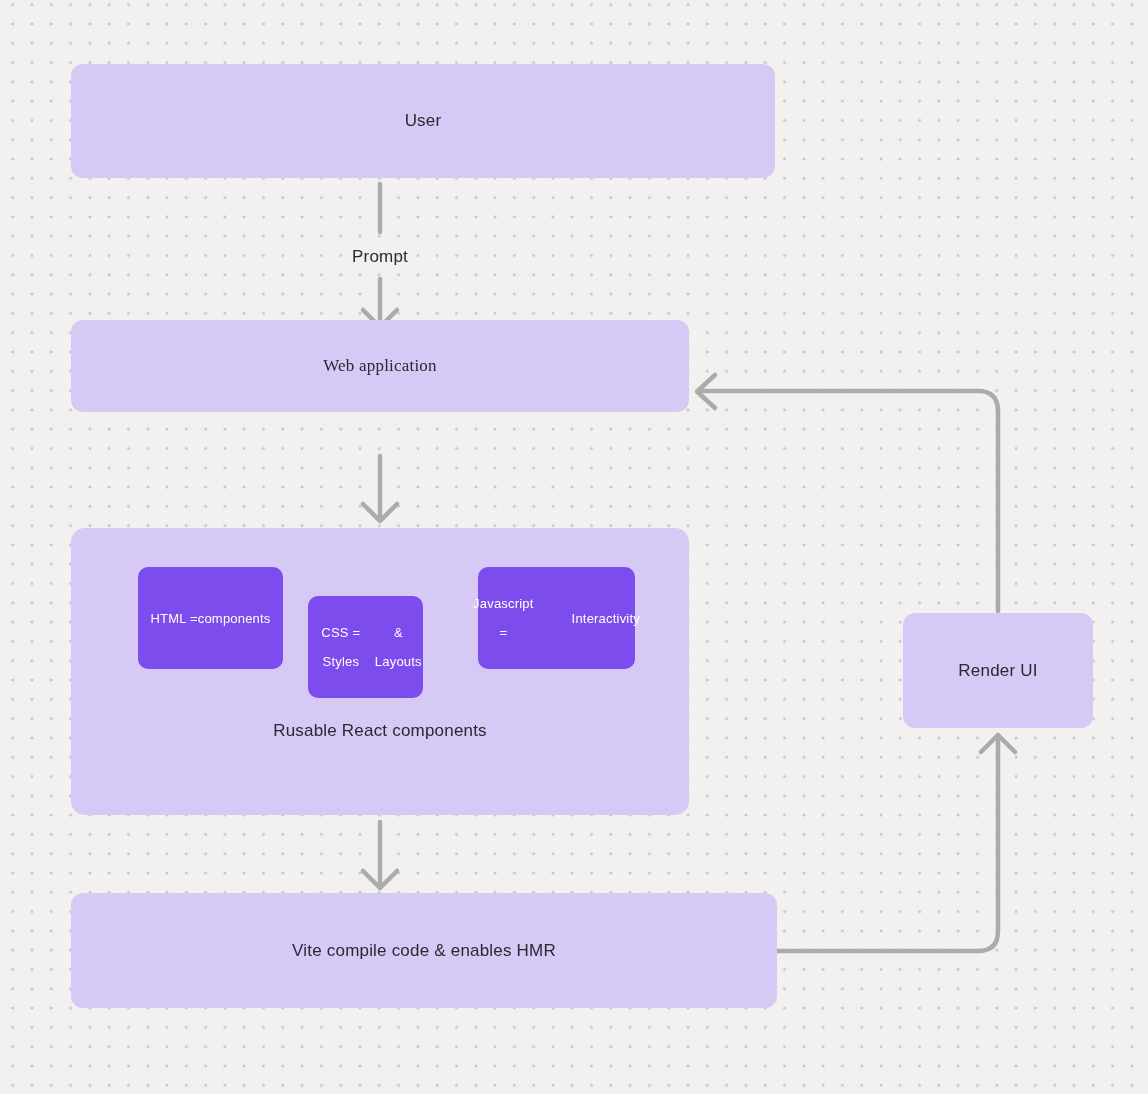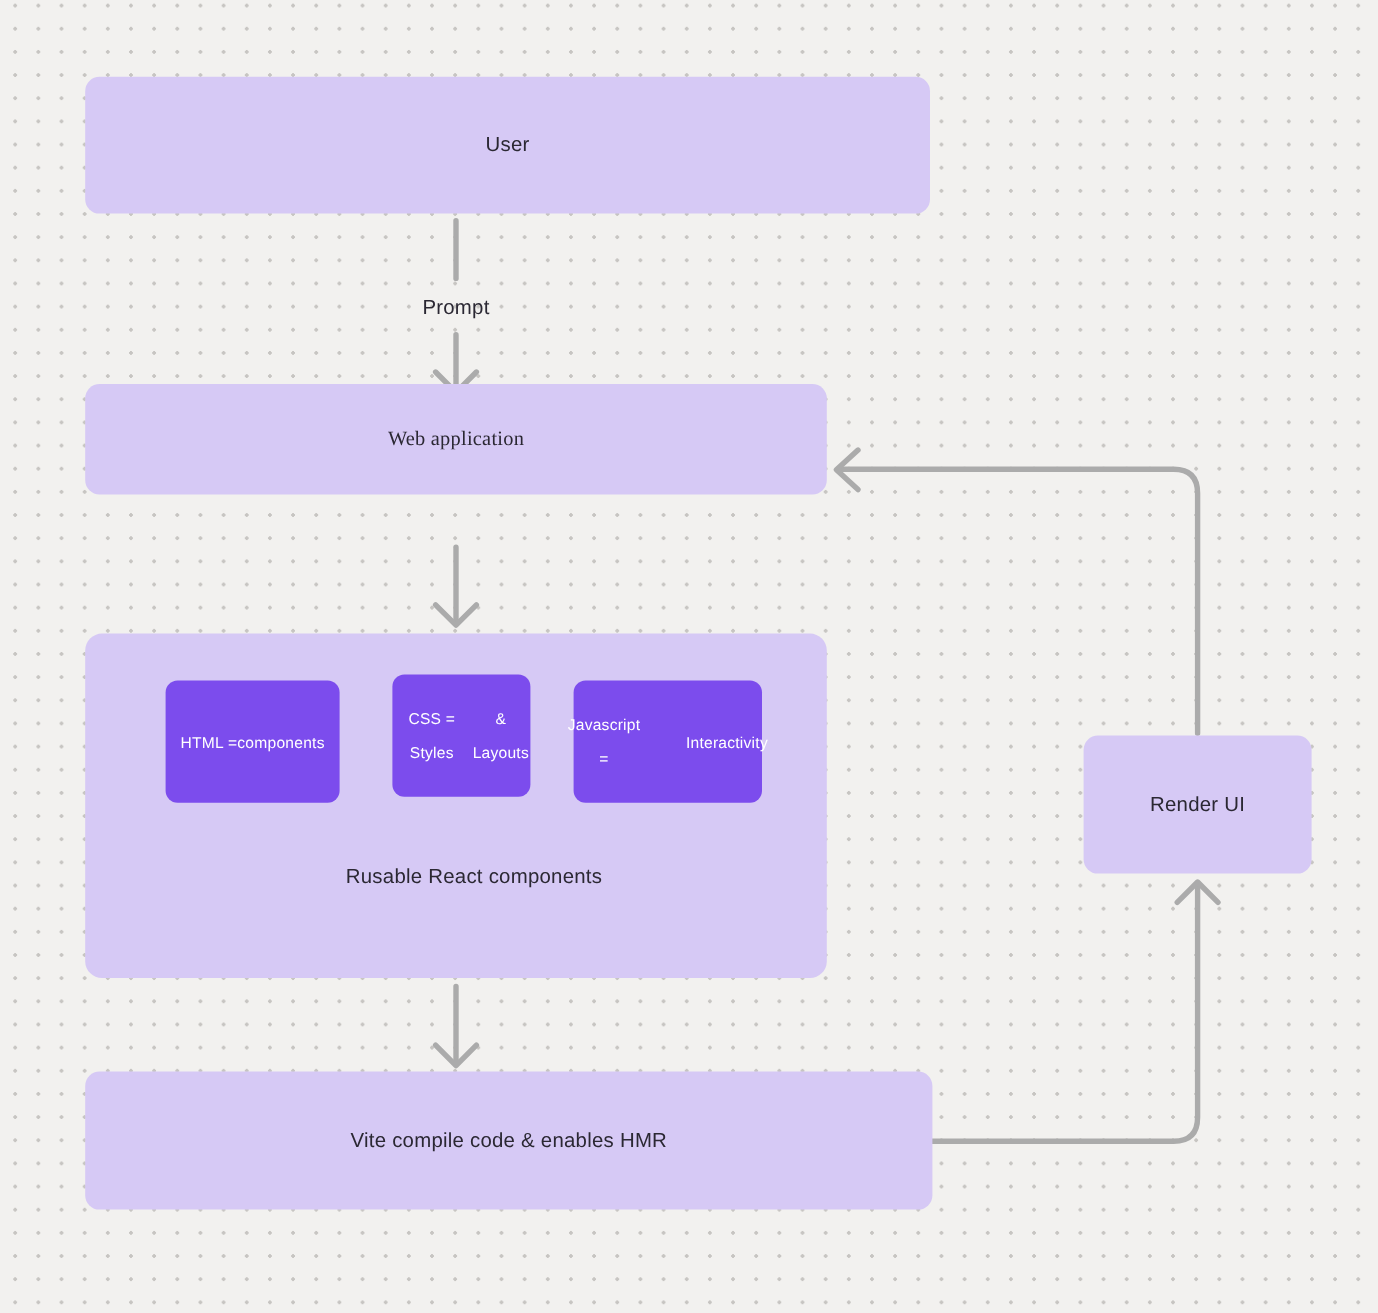--- a/index.html
+++ b/index.html
@@ -60,21 +60,20 @@
     line-height: 29px;
     text-align: center;
     letter-spacing: 0.2px;
   }
   .group-caption {
     position: absolute;
     text-align: center;
     color: #2b2833;
     font-size: 17px;
     letter-spacing: 0.2px;
-    margin-left: 15px;
   }
   .edge-label {
     position: absolute;
     transform: translate(-50%, -50%);
     color: #2b2833;
     font-size: 17px;
     letter-spacing: 0.2px;
     white-space: nowrap;
   }
 </style>
@@ -122,21 +121,21 @@
     <span>Web application</span>
   </div>
 
   <div class="group" style="left:71px; top:528px; width:618px; height:287px;"></div>
 
   <div class="component" style="left:138px; top:567px; width:145px; height:102px;">
     <span>HTML =</span>
     <span>components</span>
   </div>
 
-  <div class="component" style="left:308px; top:562px; width:115px; height:102px;margin-left:19px;">
+  <div class="component" style="left:308px; top:596px; width:115px; height:102px;">
     <span>CSS = Styles</span>
     <span>&amp; Layouts</span>
   </div>
 
   <div class="component" style="left:478px; top:567px; width:157px; height:102px;gap:38px;">
     <span>Javascript =</span>
     <span>Interactivity</span>
   </div>
 
   <div class="group-caption" style="left:71px; top:721px; width:618px;">Rusable React components</div>

